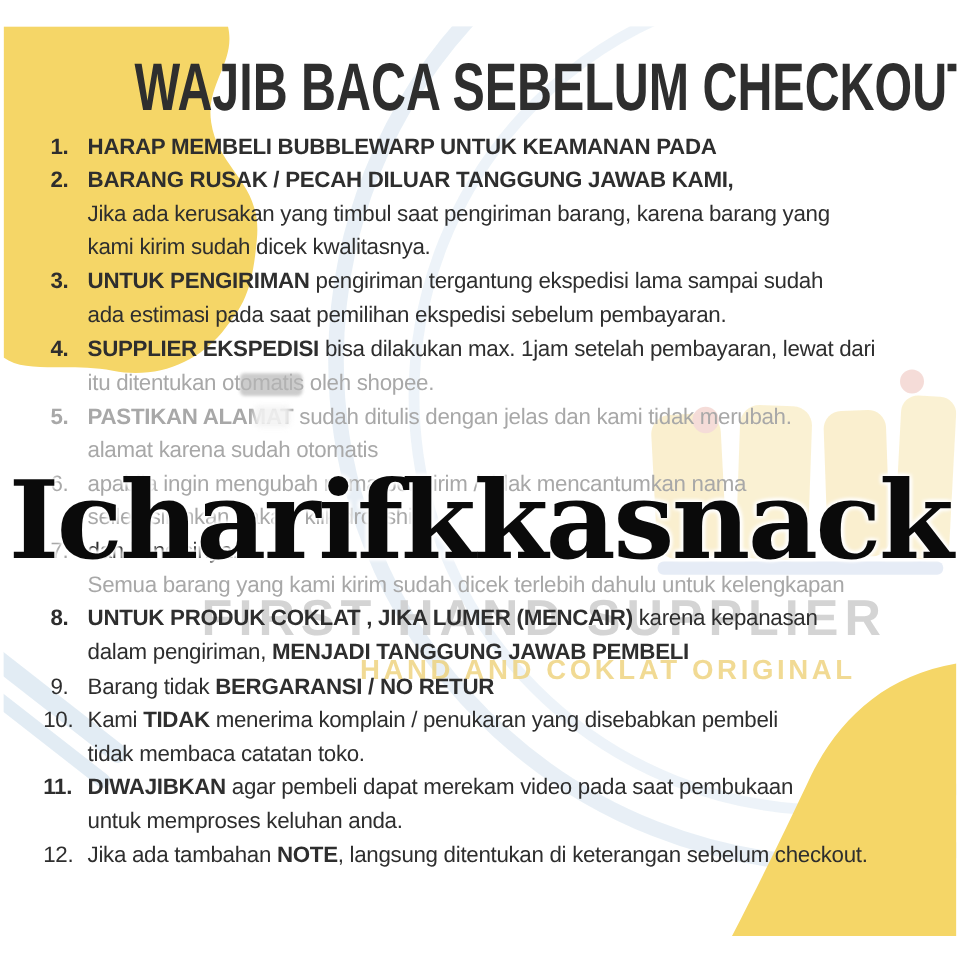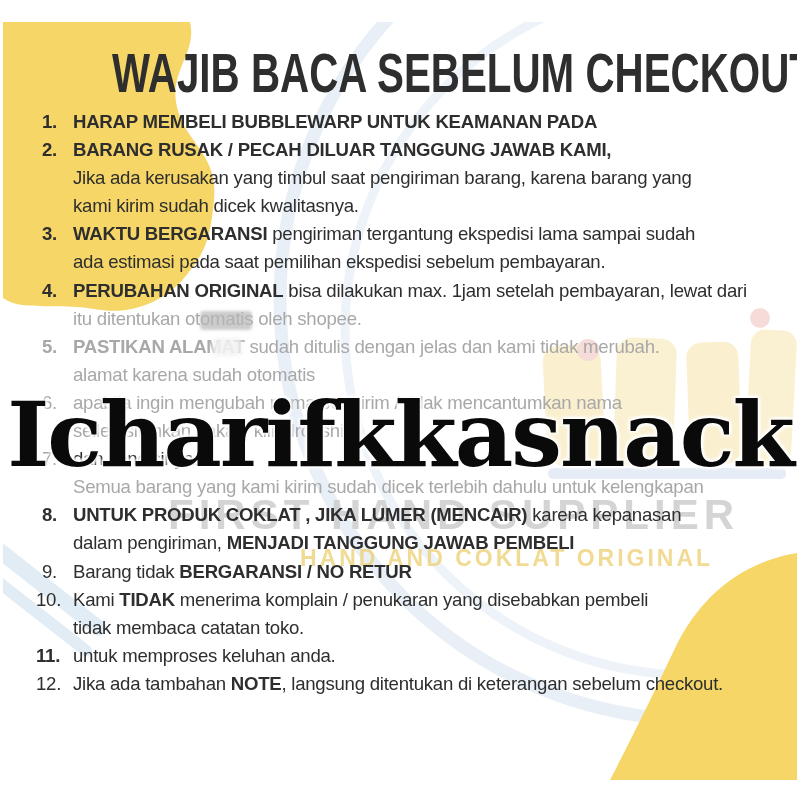--- a/index.html
+++ b/index.html
@@ -119,28 +119,28 @@
         <div class="num dark pad b">2.</div>
         <div class="lines">
           <div class="line dark"><span class="b">BARANG RUSAK / PECAH DILUAR TANGGUNG JAWAB KAMI,</span></div>
           <div class="line dark"><span>Jika ada kerusakan yang timbul saat pengiriman barang, karena barang yang</span></div>
           <div class="line dark"><span>kami kirim sudah dicek kwalitasnya.</span></div>
         </div>
       </div>
       <div class="item">
         <div class="num dark pad b">3.</div>
         <div class="lines">
-          <div class="line dark"><span class="b">WAKTU BERGARANSI</span><span> pengiriman tergantung ekspedisi lama sampai sudah</span></div>
+          <div class="line dark"><span class="b">UNTUK PENGIRIMAN</span><span> pengiriman tergantung ekspedisi lama sampai sudah</span></div>
           <div class="line dark"><span>ada estimasi pada saat pemilihan  ekspedisi sebelum pembayaran.</span></div>
         </div>
       </div>
       <div class="item">
         <div class="num dark pad b">4.</div>
         <div class="lines">
-          <div class="line dark"><span class="b">PERUBAHAN ORIGINAL</span><span> bisa dilakukan max. 1jam setelah pembayaran, lewat dari</span></div>
+          <div class="line dark"><span class="b">SUPPLIER EKSPEDISI</span><span> bisa dilakukan max. 1jam setelah pembayaran, lewat dari</span></div>
           <div class="line gray"><span>itu ditentukan otomatis oleh shopee.</span></div>
         </div>
       </div>
       <div class="item">
         <div class="num gray pad b">5.</div>
         <div class="lines">
           <div class="line gray"><span class="b">PASTIKAN ALAMAT</span><span> sudah ditulis dengan jelas dan kami tidak merubah.</span></div>
           <div class="line gray"><span>alamat karena sudah otomatis</span></div>
         </div>
       </div>
@@ -174,20 +174,21 @@
       <div class="item">
         <div class="num dark">10.</div>
         <div class="lines">
           <div class="line dark"><span>Kami </span><span class="b">TIDAK</span><span> menerima komplain / penukaran yang disebabkan pembeli</span></div>
           <div class="line dark"><span>tidak membaca catatan toko.</span></div>
         </div>
       </div>
       <div class="item">
         <div class="num dark b">11.</div>
         <div class="lines">
+          <div class="line dark"><span class="b">DIWAJIBKAN</span><span> agar pembeli dapat merekam video pada saat pembukaan</span></div>
           <div class="line dark"><span>untuk memproses keluhan anda.</span></div>
         </div>
       </div>
       <div class="item">
         <div class="num dark">12.</div>
         <div class="lines">
           <div class="line dark"><span>Jika ada tambahan </span><span class="b">NOTE</span><span>, langsung ditentukan di keterangan sebelum checkout.</span></div>
         </div>
       </div>
     </div>

